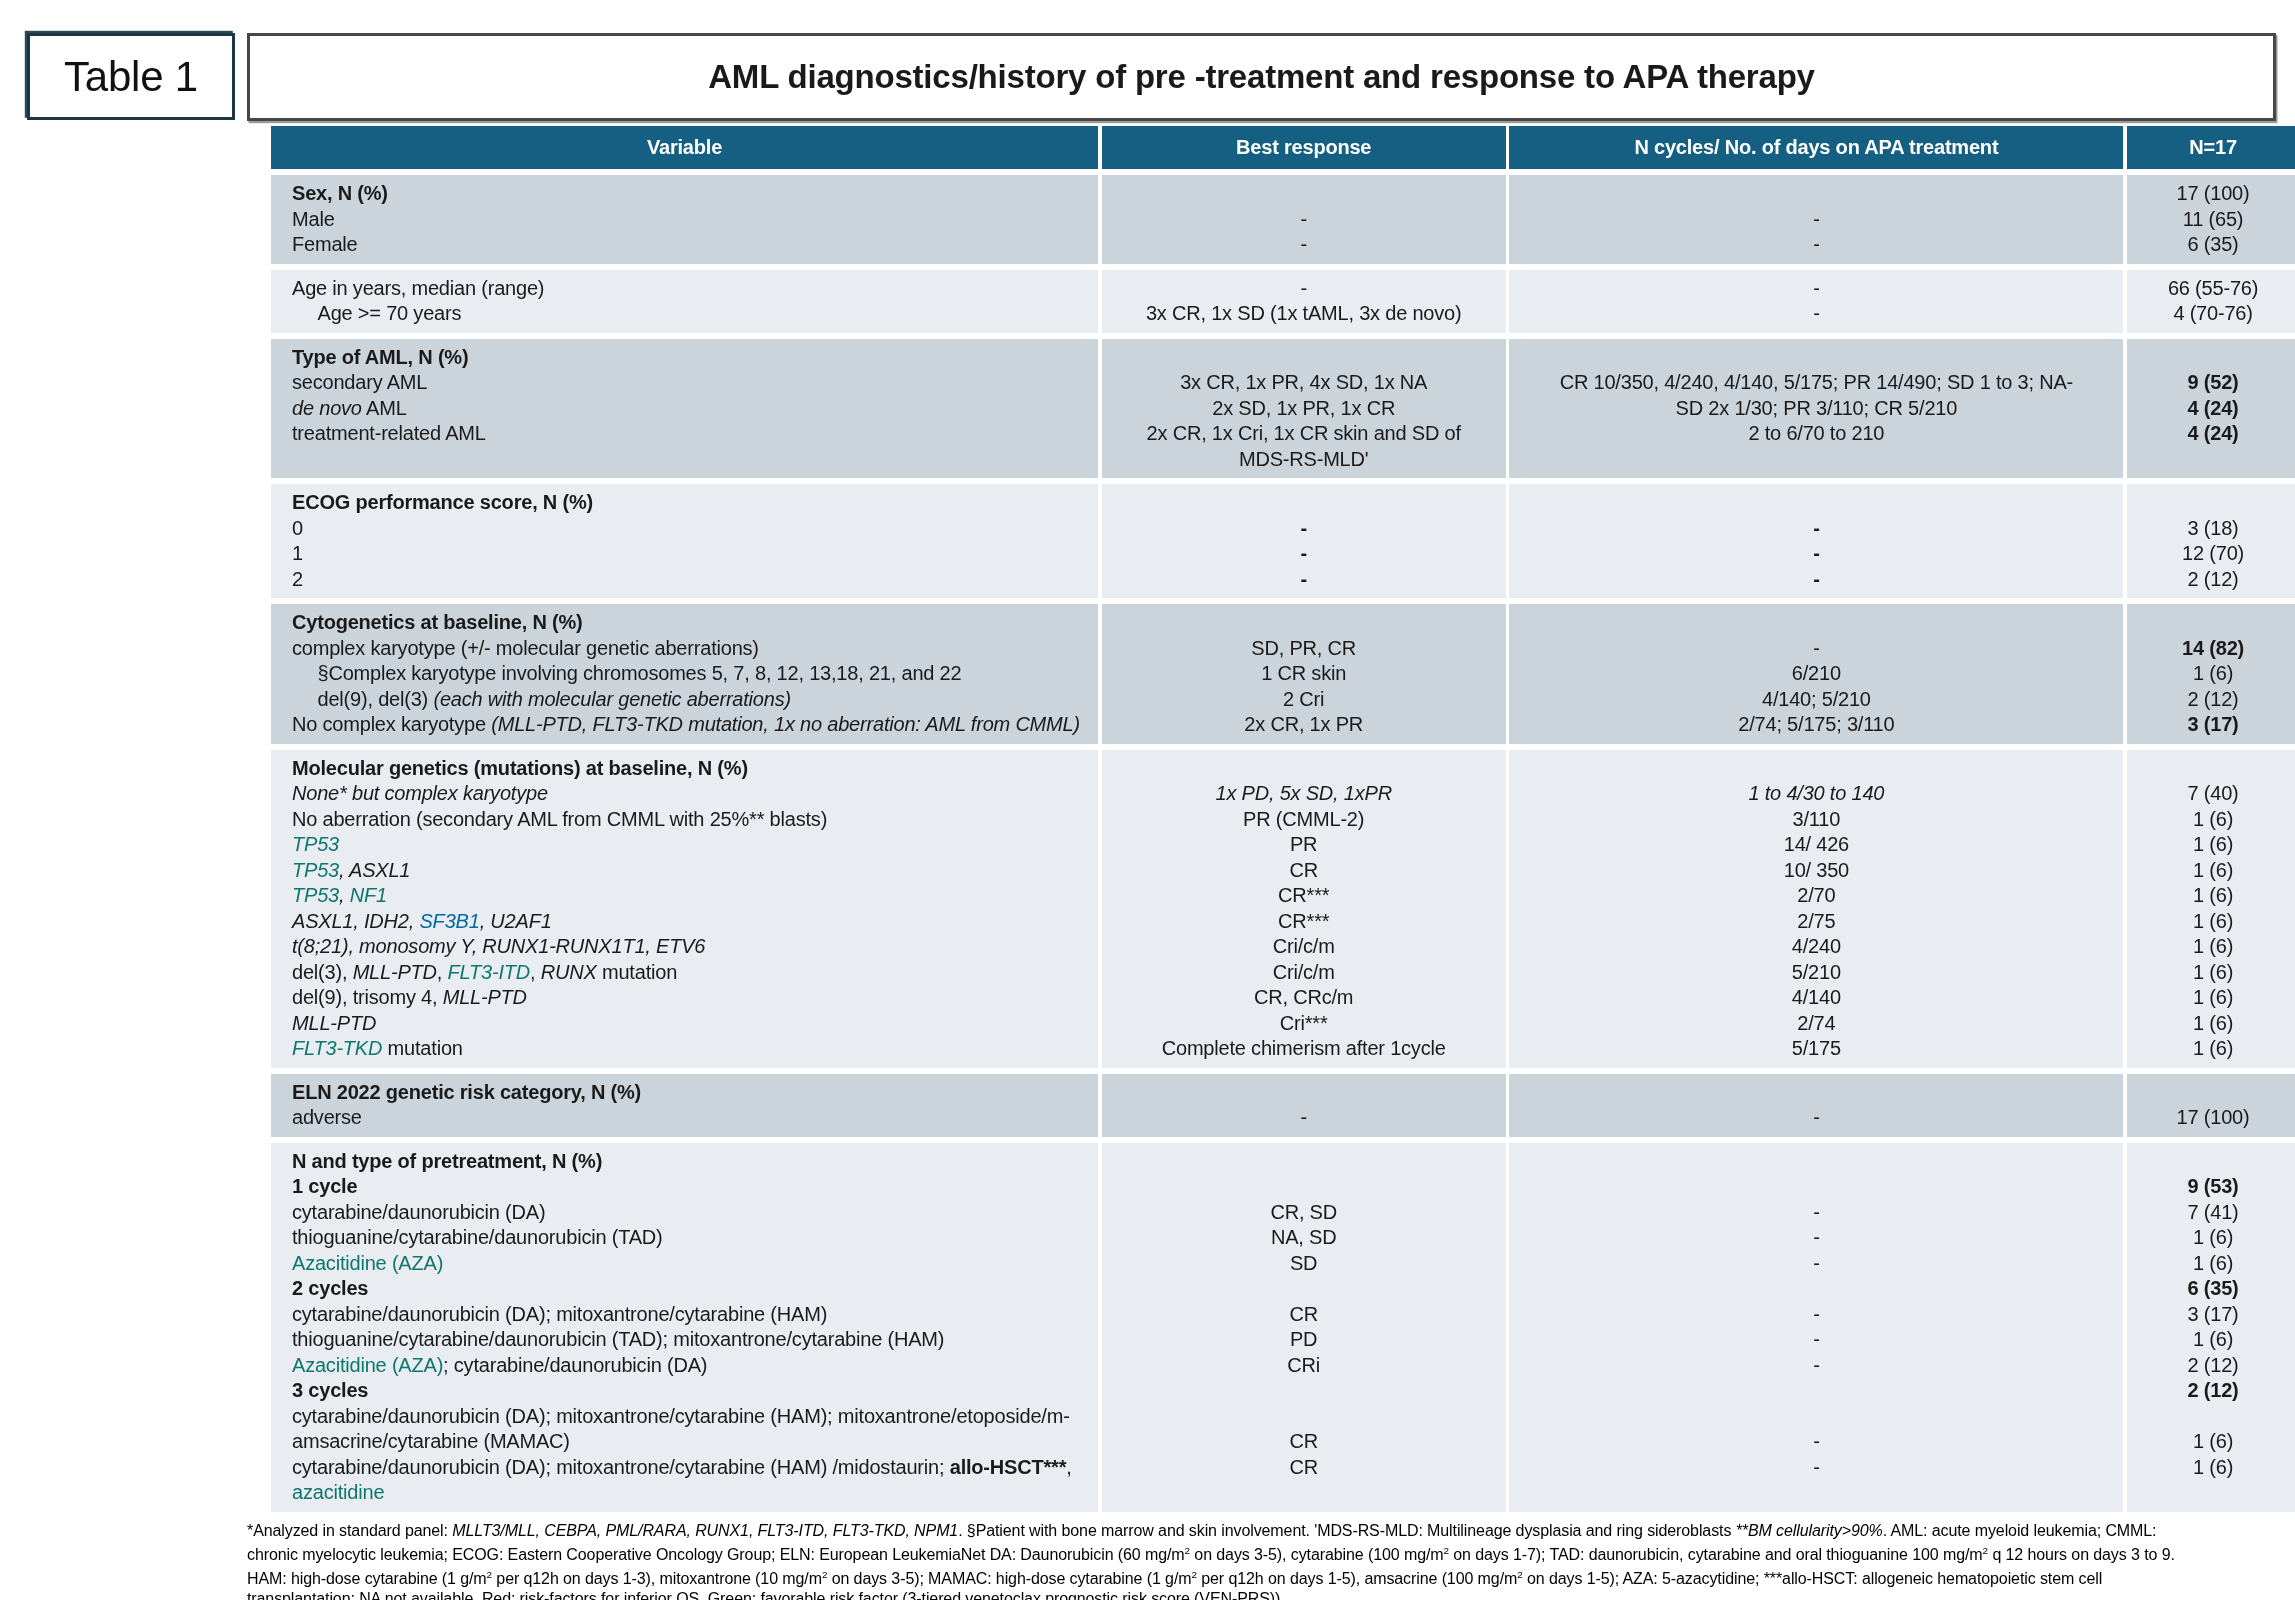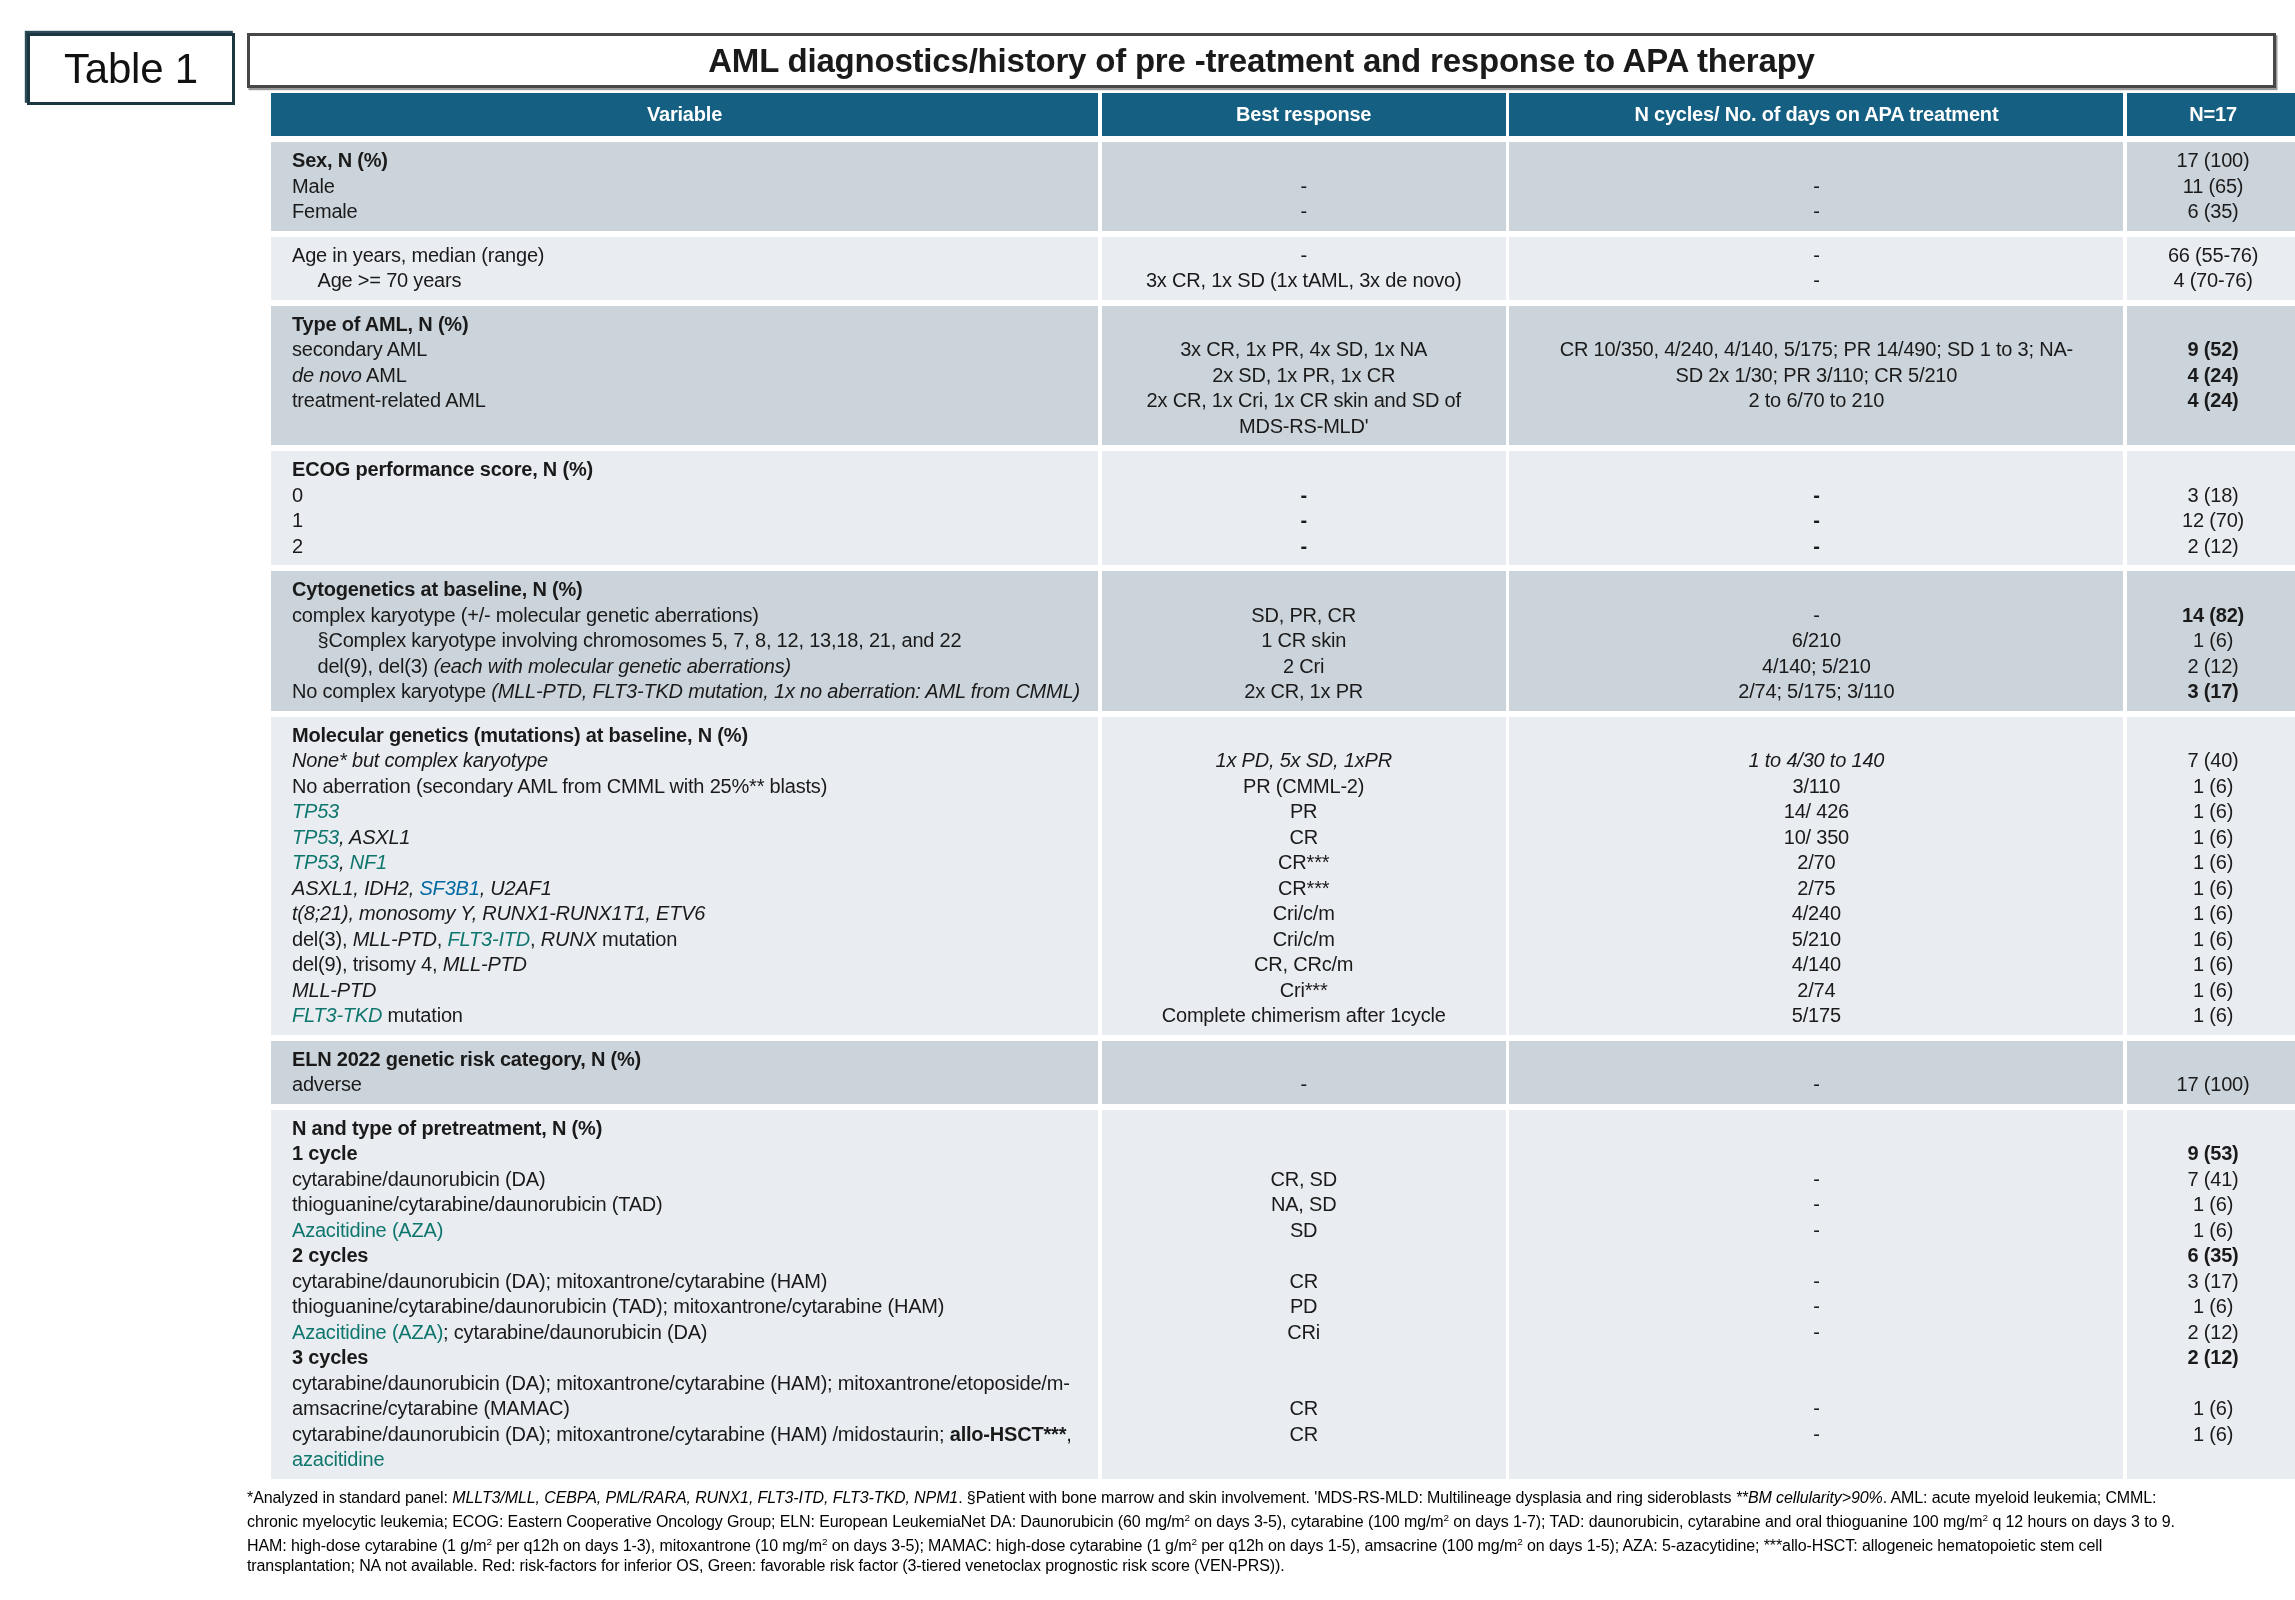--- a/index.html
+++ b/index.html
@@ -2,28 +2,28 @@
 <html style="font-size:12px"><head>
 <meta charset="utf-8">
 <style>
   html,body{margin:0;padding:0;background:#ffffff;}
   body{
     width:2295px;height:1601px;position:relative;
     font-family:"Liberation Sans", sans-serif;
     color:#1a1a1a;letter-spacing:-0.2px;
   }
   .tbl-label{
-    position:absolute;left:27px;top:33px;width:208px;height:72px;
+    position:absolute;left:27px;top:33px;width:208px;height:87px;
     border:3.7px solid #1c3642;background:#ffffff;box-sizing:border-box;
     display:flex;align-items:center;justify-content:center;
     font-size:42px;color:#111;box-shadow:-2.2px -2.2px 0 #2b4a57;
   }
   .main{position:absolute;left:247px;top:33px;width:2029px;}
   .title-bar{
-    height:55px;border:3px solid #474747;box-sizing:border-box;background:#fff;
+    height:88px;border:3px solid #474747;box-sizing:border-box;background:#fff;
     display:flex;align-items:center;justify-content:center;
     font-weight:bold;font-size:33px;box-shadow:1.5px 2.2px 0 #9a9a9a;
   }
   .grid{display:grid;grid-template-columns:827px 404px 614px 172px;column-gap:3.7px;margin-left:24px;}
   .head-row{margin-top:5.2px;}
   .head-cell{
     background:#156082;color:#ffffff;font-weight:bold;font-size:20px;
     height:43px;display:flex;align-items:center;justify-content:center;text-align:center;
   }
   .section{margin-top:6px;}

